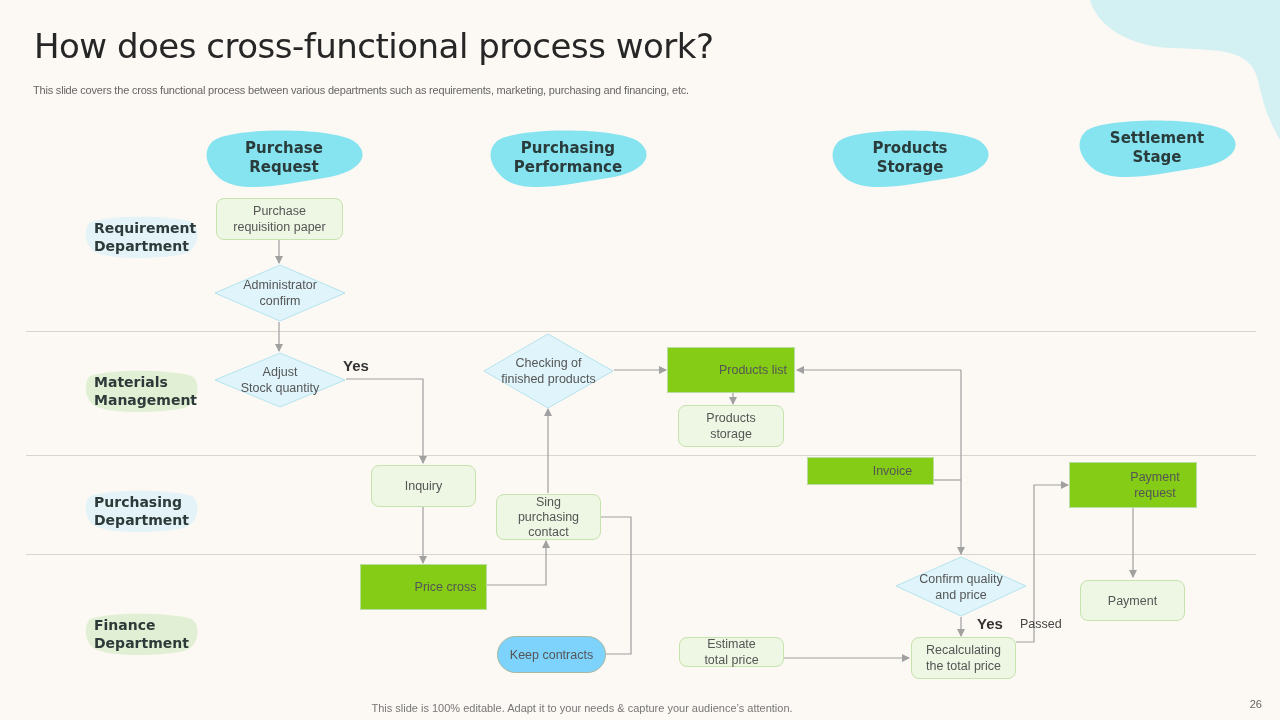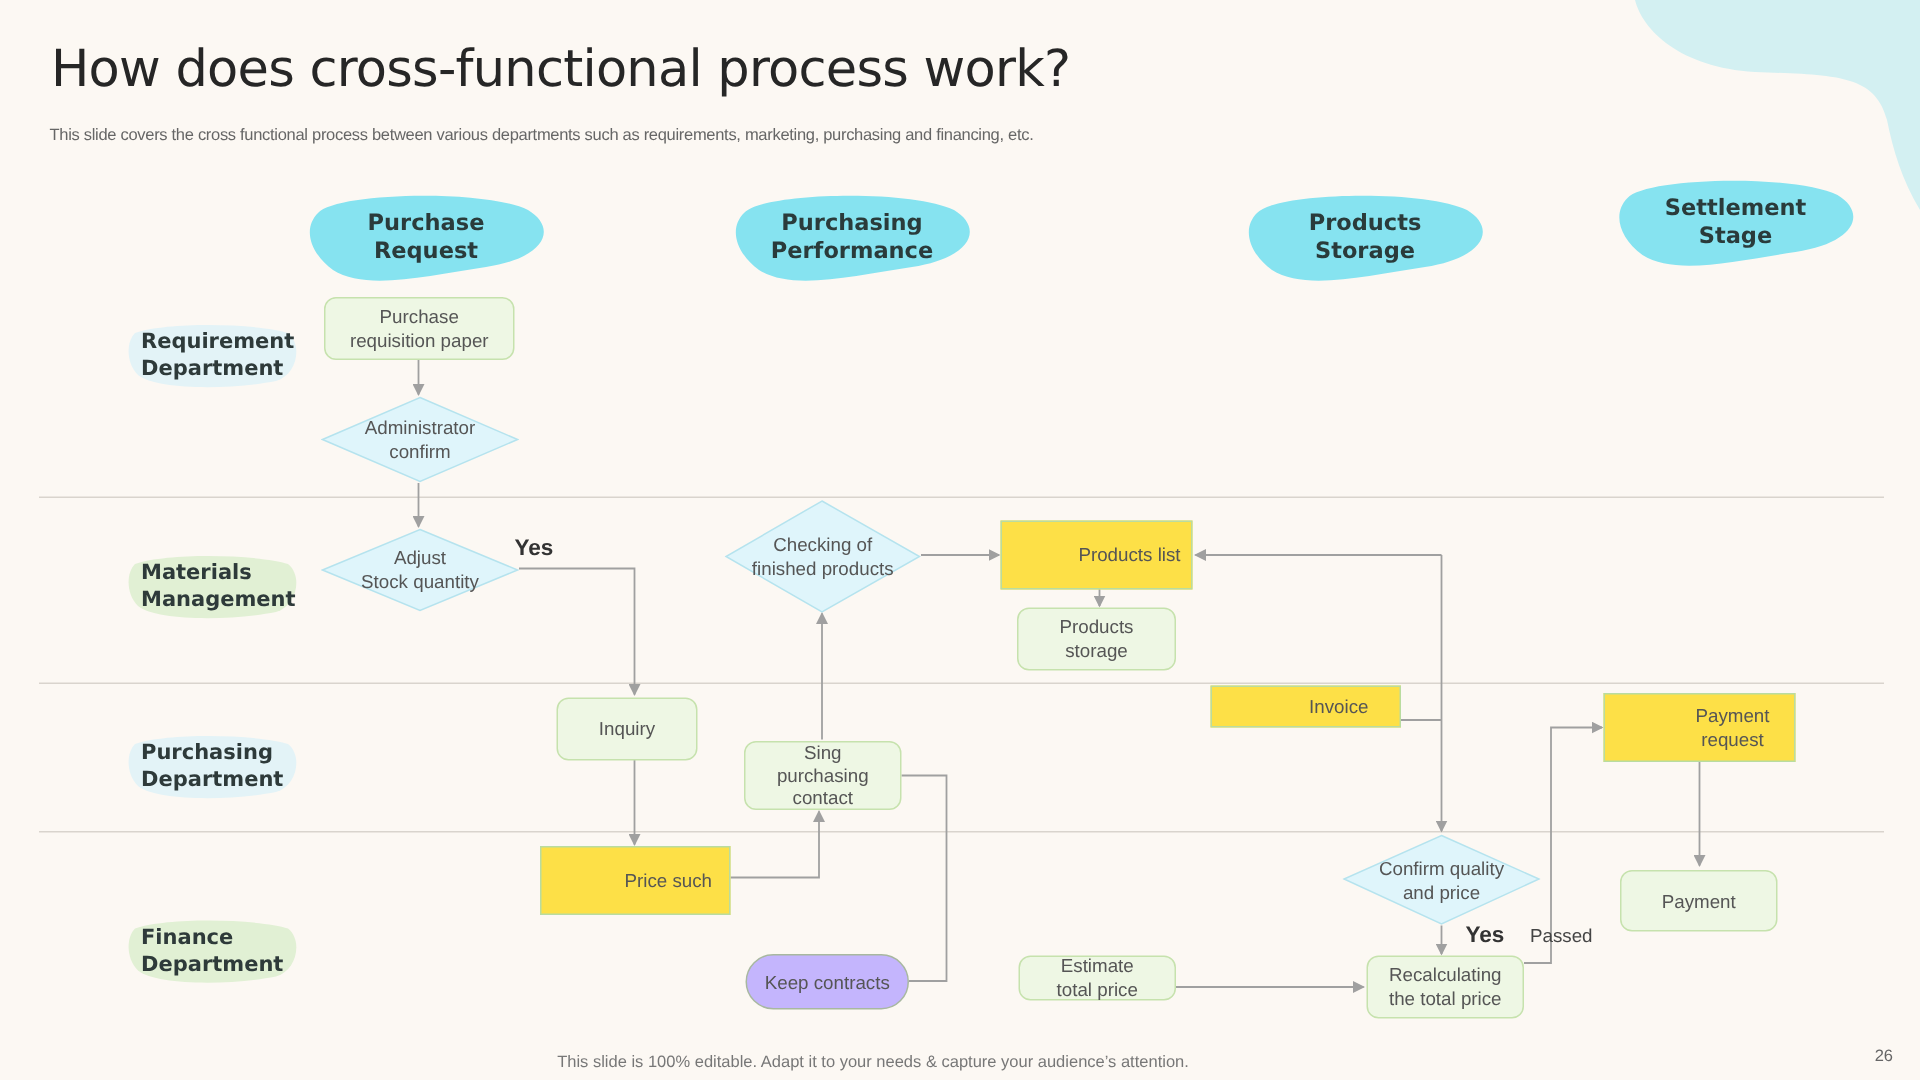--- a/index.html
+++ b/index.html
@@ -11,23 +11,23 @@
   .stage { position:absolute; width:160px; height:60px; display:flex; align-items:center; justify-content:center; text-align:center;
            font-family:"DejaVu Sans", sans-serif; font-weight:bold; font-size:15px; color:#2a3b3b; line-height:19px; }
   .stage svg { position:absolute; left:0; top:0; z-index:0; }
   .stage span { position:relative; z-index:1; }
   .dept { position:absolute; width:120px; height:46px; display:flex; align-items:center; padding-left:10px; box-sizing:border-box;
           font-family:"DejaVu Sans", sans-serif; font-weight:bold; font-size:14px; color:#2e3a3a; line-height:18px; }
   .dept svg { position:absolute; left:0; top:0; z-index:0; }
   .dept span { position:relative; z-index:1; white-space:pre-line; }
   .lane-line { position:absolute; left:26px; width:1230px; height:1px; background:#d9d4cd; }
   .node { position:absolute; display:flex; align-items:center; justify-content:center; text-align:center; font-size:12.5px; color:#555; line-height:16px; box-sizing:border-box; white-space:pre-line; }
-  .rect { background:#fde047; border:1px solid #b9dca0;padding-left:44px; }
+  .rect { background:#84cc16; border:1px solid #b9dca0;padding-left:44px; }
   .rrect { background:#eef7e4; border:1px solid #c6e2ad; border-radius:8px; }
-  .pill { background:#c4b5fd; border:1px solid #a8b8a0; border-radius:22px; }
+  .pill { background:#7dd3fc; border:1px solid #a8b8a0; border-radius:22px; }
   .diamond { background:none; }
   .diamond svg { position:absolute; left:0; top:0; }
   .diamond span { position:relative; z-index:1; }
   .label-yes { position:absolute; font-weight:bold; font-size:15px; color:#333; }
   .label-passed { position:absolute; font-size:12.5px; color:#444; }
   .footer { position:absolute; left:0; width:1164px; top:702px; text-align:center; font-size:11px; color:#777; }
   .pagenum { position:absolute; right:18px; top:698px; font-size:11px; color:#666; }
   svg.conn { position:absolute; left:0; top:0; pointer-events:none; }
 </style>
 </head>
@@ -141,22 +141,22 @@
 
 <div class="node diamond" style="left:214px;top:352px;width:132px;height:56px;">
   <svg width="132" height="56">
       <polygon points="66,1 131,28 66,55 1,28" fill="#dff5fb" stroke="#b5e3ee" stroke-width="1"></polygon>
     </svg>
   <span>Adjust
 Stock quantity</span>
 </div>
 <div class="label-yes" style="left:343px;top:357px;">Yes</div>
 
-<div class="node rrect" style="left:371px;top:465px;width:94px;height:42px;">Inquiry</div>
-<div class="node rect" style="left:360px;top:564px;width:127px;height:46px;">Price such</div>
+<div class="node rrect" style="left:371px;top:465px;width:105px;height:42px;">Inquiry</div>
+<div class="node rect" style="left:360px;top:564px;width:127px;height:46px;">Price cross</div>
 <div class="node rrect" style="left:496px;top:494px;width:105px;height:46px;line-height:15px;">Sing
 purchasing
 contact</div>
 <div class="node pill" style="left:497px;top:636px;width:109px;height:37px;">Keep contracts</div>
 
 <div class="node diamond" style="left:483px;top:333px;width:131px;height:76px;">
   <svg width="131" height="76">
       <polygon points="65,1 130,38 65,75 1,38" fill="#dff5fb" stroke="#b5e3ee" stroke-width="1"></polygon>
     </svg>
   <span>Checking of

